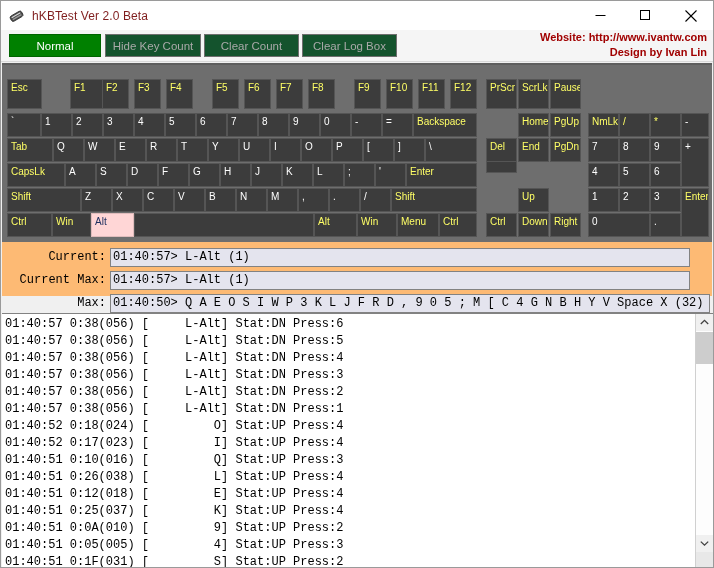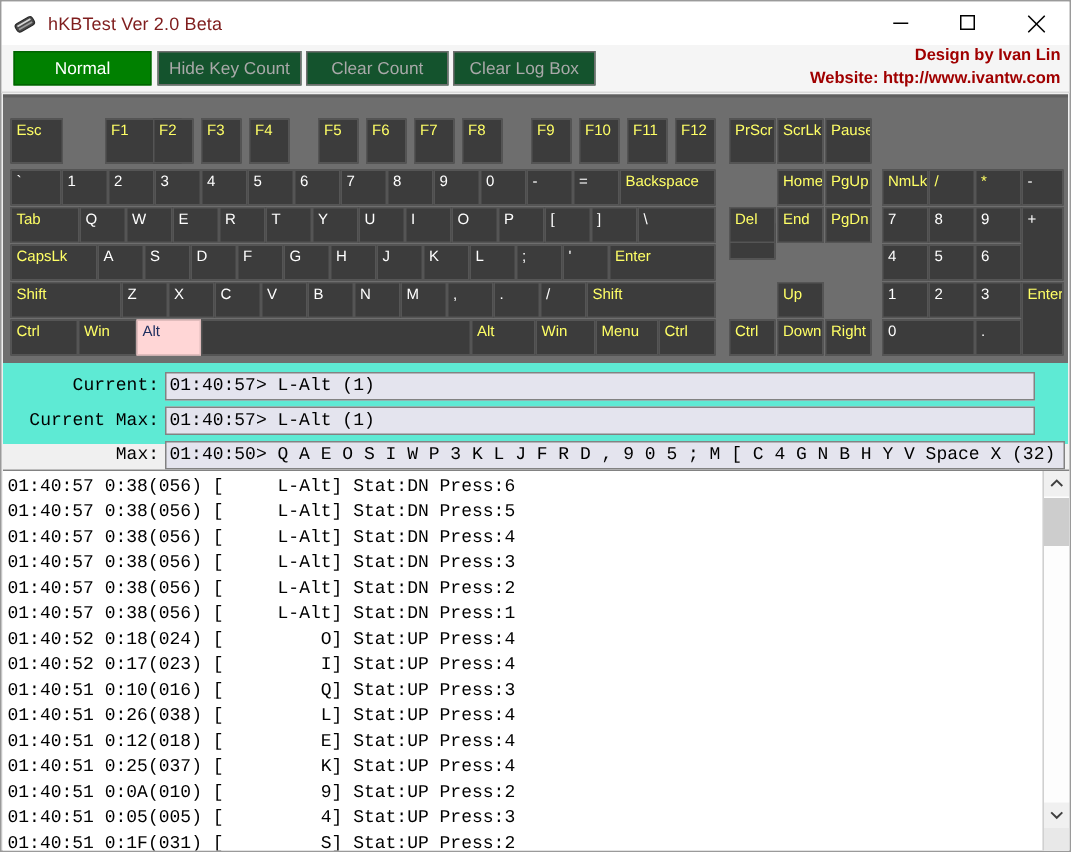--- a/index.html
+++ b/index.html
@@ -116,21 +116,21 @@
     background: #ffd6d6;
     color: #203060;
     border-color: #e0bcbc;
   }
 
   
   .status {
     position: absolute;
     left: 1px; top: 241px;
     width: 710px; height: 54px;
-    background: #5eead4;
+    background: #fdba74;
   }
   .srow {
     position: absolute;
     left: 0;
     height: 19px;
     width: 710px;
   }
   .slabel {
     position: absolute;
     left: 0; top: 0;
@@ -247,22 +247,22 @@
 
   <div class="toolbar">
     <div id="tb-holder">
         <div class="tb-btn normal" style="left: 8px; width: 92px;">Normal</div>
         <div class="tb-btn dis" style="left: 104px; width: 96px;">Hide Key Count</div>
         <div class="tb-btn dis" style="left: 203px; width: 95px;">Clear Count</div>
         <div class="tb-btn dis" style="left: 301px; width: 95px;">Clear Log Box</div>
         <div class="tb-btn dis" style="left: 399px; width: 112px; margin-top: 38px;">Exit</div>
       </div>
     <div class="credits">
+      <div>Website: http://www.ivantw.com</div>
       <div>Design by Ivan Lin</div>
-      <div>Website: http://www.ivantw.com</div>
     </div>
   </div>
 
   <div class="kbpanel" id="kbpanel">
       <div class="key sp" style="left: 5px; top: 14px; width: 35px; height: 30px;">Esc</div>
       <div class="key sp" style="left: 68px; top: 14px; width: 51px; height: 30px;">F1</div>
       <div class="key sp" style="left: 100px; top: 14px; width: 27px; height: 30px;">F2</div>
       <div class="key sp" style="left: 132px; top: 14px; width: 27px; height: 30px;">F3</div>
       <div class="key sp" style="left: 164px; top: 14px; width: 27px; height: 30px;">F4</div>
       <div class="key sp" style="left: 210px; top: 14px; width: 27px; height: 30px;">F5</div>

